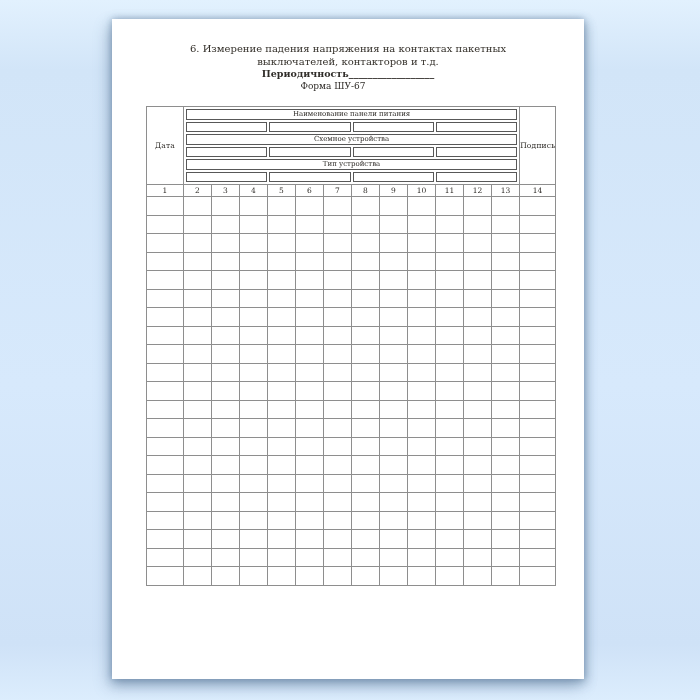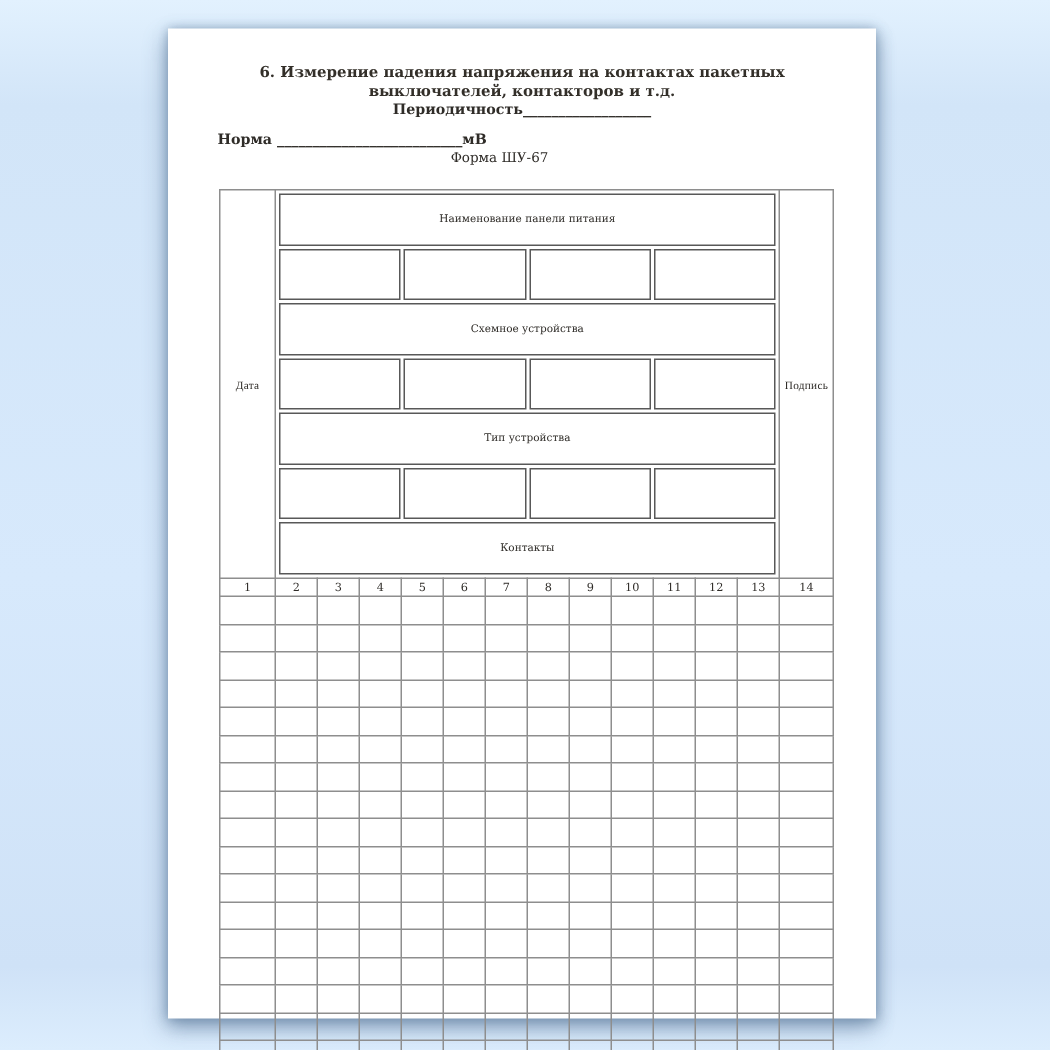--- a/index.html
+++ b/index.html
@@ -8,21 +8,21 @@
     background: linear-gradient(180deg, #e2f1fe 0%, #d2e5f8 10%, #d7e9fc 55%, #cfe2f7 92%, #dcedfd 100%);
     font-family: "DejaVu Serif", "Liberation Serif", serif;
   }
   .paper {
     position:absolute; left:112px; top:19px; width:472px; height:660px;
     background:#ffffff; color:#2f2c28;
     box-shadow: 0 0 7px rgba(86,116,150,.55), -3px 7px 14px rgba(86,116,150,.45), 3px 4px 10px rgba(86,116,150,.30);
   }
   .title {
     margin-top:23px; text-align:center;
-    font-weight:bold; font-size:10px; line-height:13px; color:#332f29;
+    font-weight:normal; font-size:10px; line-height:13px; color:#332f29;
   }
   .periodicity {
     text-align:center;
     font-weight:bold; font-size:9.5px; line-height:12px;
   }
   .norma {
     margin:8px 0 0 33px;
     font-weight:bold; font-size:9.5px; line-height:12px;
   }
   .form-code {
@@ -35,44 +35,43 @@
     border:1.5px solid #4c4c4c;
   }
   col.c-date { width:37px; }
   col.c-mid  { width:28px; }
   col.c-sign { width:36px; }
   table.form-table td {
     border:1px solid #8e8e8e; padding:0;
     text-align:center; vertical-align:middle;
     font-size:7.5px; color:#2f2c28;
   }
-  td.date-cell, td.sign-cell { font-size:7.5px; letter-spacing:.2px;font-family:Liberation Serif, serif; }
+  td.date-cell, td.sign-cell { font-size:7.5px; letter-spacing:.2px; }
   td.hwrap { padding:0; }
   table.htable {
     width:100%; border-collapse:separate; border-spacing:2px; table-layout:fixed;
   }
   table.htable td {
-    border:1px solid #585858; padding:12px;
+    border:1px solid #585858; padding:0;
     height:8px; line-height:9px; text-align:center;
     font-size:7px; color:#2f2c28;
   }
   table.htable td.contact-cell { font-size:6.5px; }
   tr.num-row td { height:11px; font-size:7.5px; }
   tr.data-row td { height:17.5px; }
 </style>
 </head>
 <body>
 
 <div class="paper">
   <div class="title">
     <div>6. Измерение падения напряжения на контактах пакетных</div>
     <div>выключателей, контакторов и т.д.</div>
   </div>
   <div class="periodicity">Периодичность__________________</div>
-  <div class="norma">Норма __________________________мВ</div>
   <div class="form-code">Форма ШУ-67</div>
 
   <table class="form-table">
     <colgroup id="cols">
         <col class="c-date">
         <col class="c-mid">
         <col class="c-mid">
         <col class="c-mid">
         <col class="c-mid">
         <col class="c-mid">
@@ -110,23 +109,20 @@
                   <td class="band-input-cell" colspan="3"></td>
                 </tr>
                 <tr>
                   <td class="band-label" colspan="12">Тип устройства</td>
                 </tr>
                 <tr>
                   <td class="band-input-cell" colspan="3"></td>
                   <td class="band-input-cell" colspan="3"></td>
                   <td class="band-input-cell" colspan="3"></td>
                   <td class="band-input-cell" colspan="3"></td>
-                </tr>
-                <tr>
-                  <td class="band-label" colspan="12">Контакты</td>
                 </tr>
               </tbody>
             </table>
           </td>
           <td class="sign-cell">Подпись</td>
         </tr>
         <tr class="num-row">
           <td class="num-cell">1</td>
           <td class="num-cell">2</td>
           <td class="num-cell">3</td>

